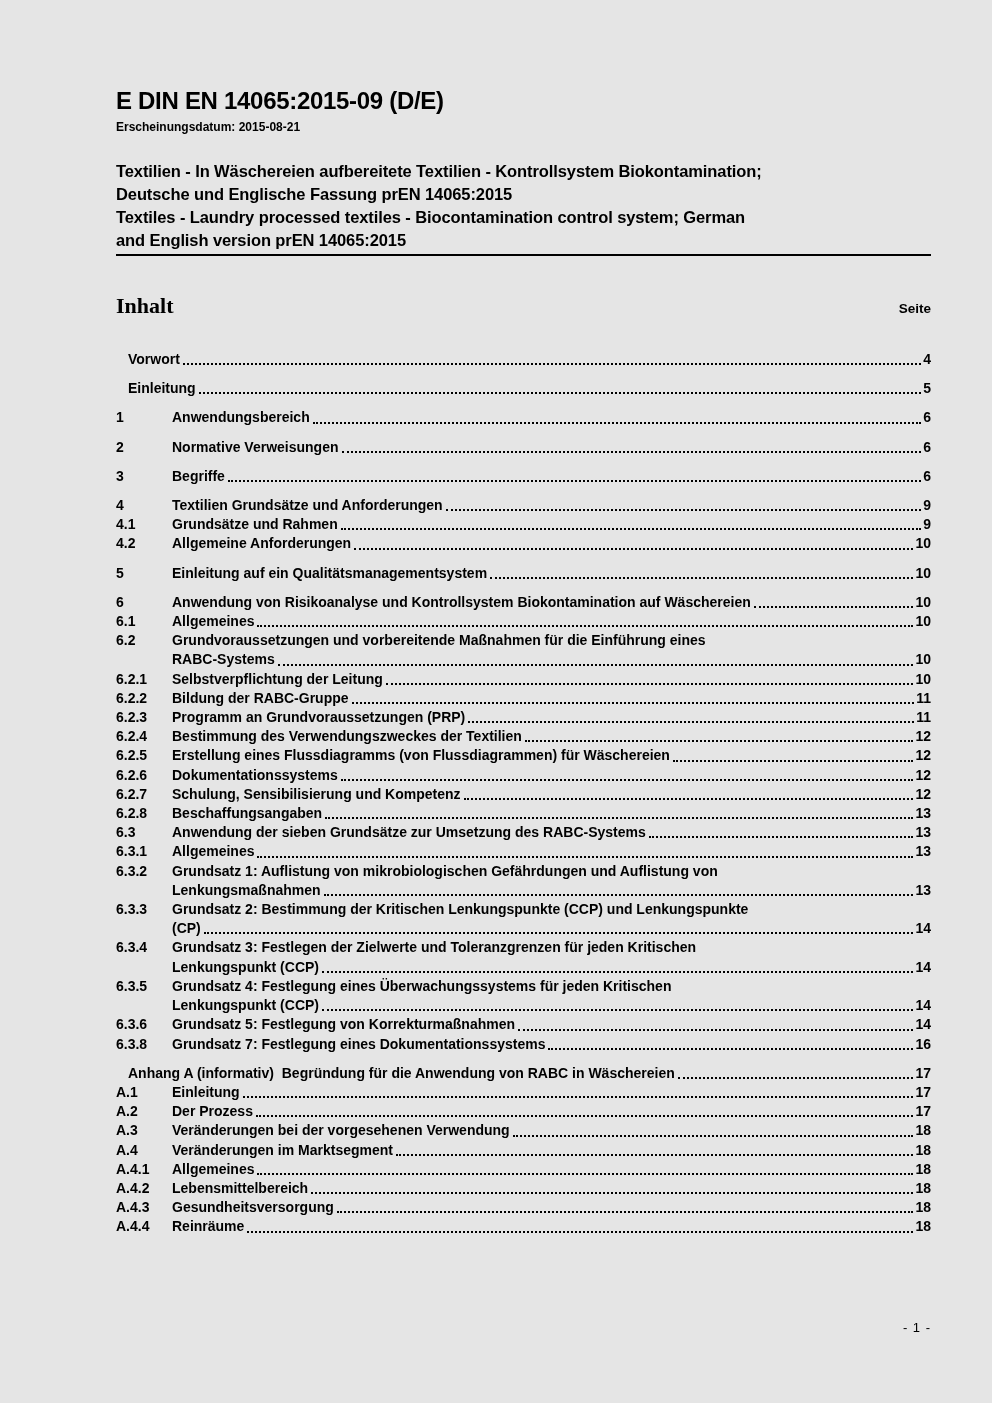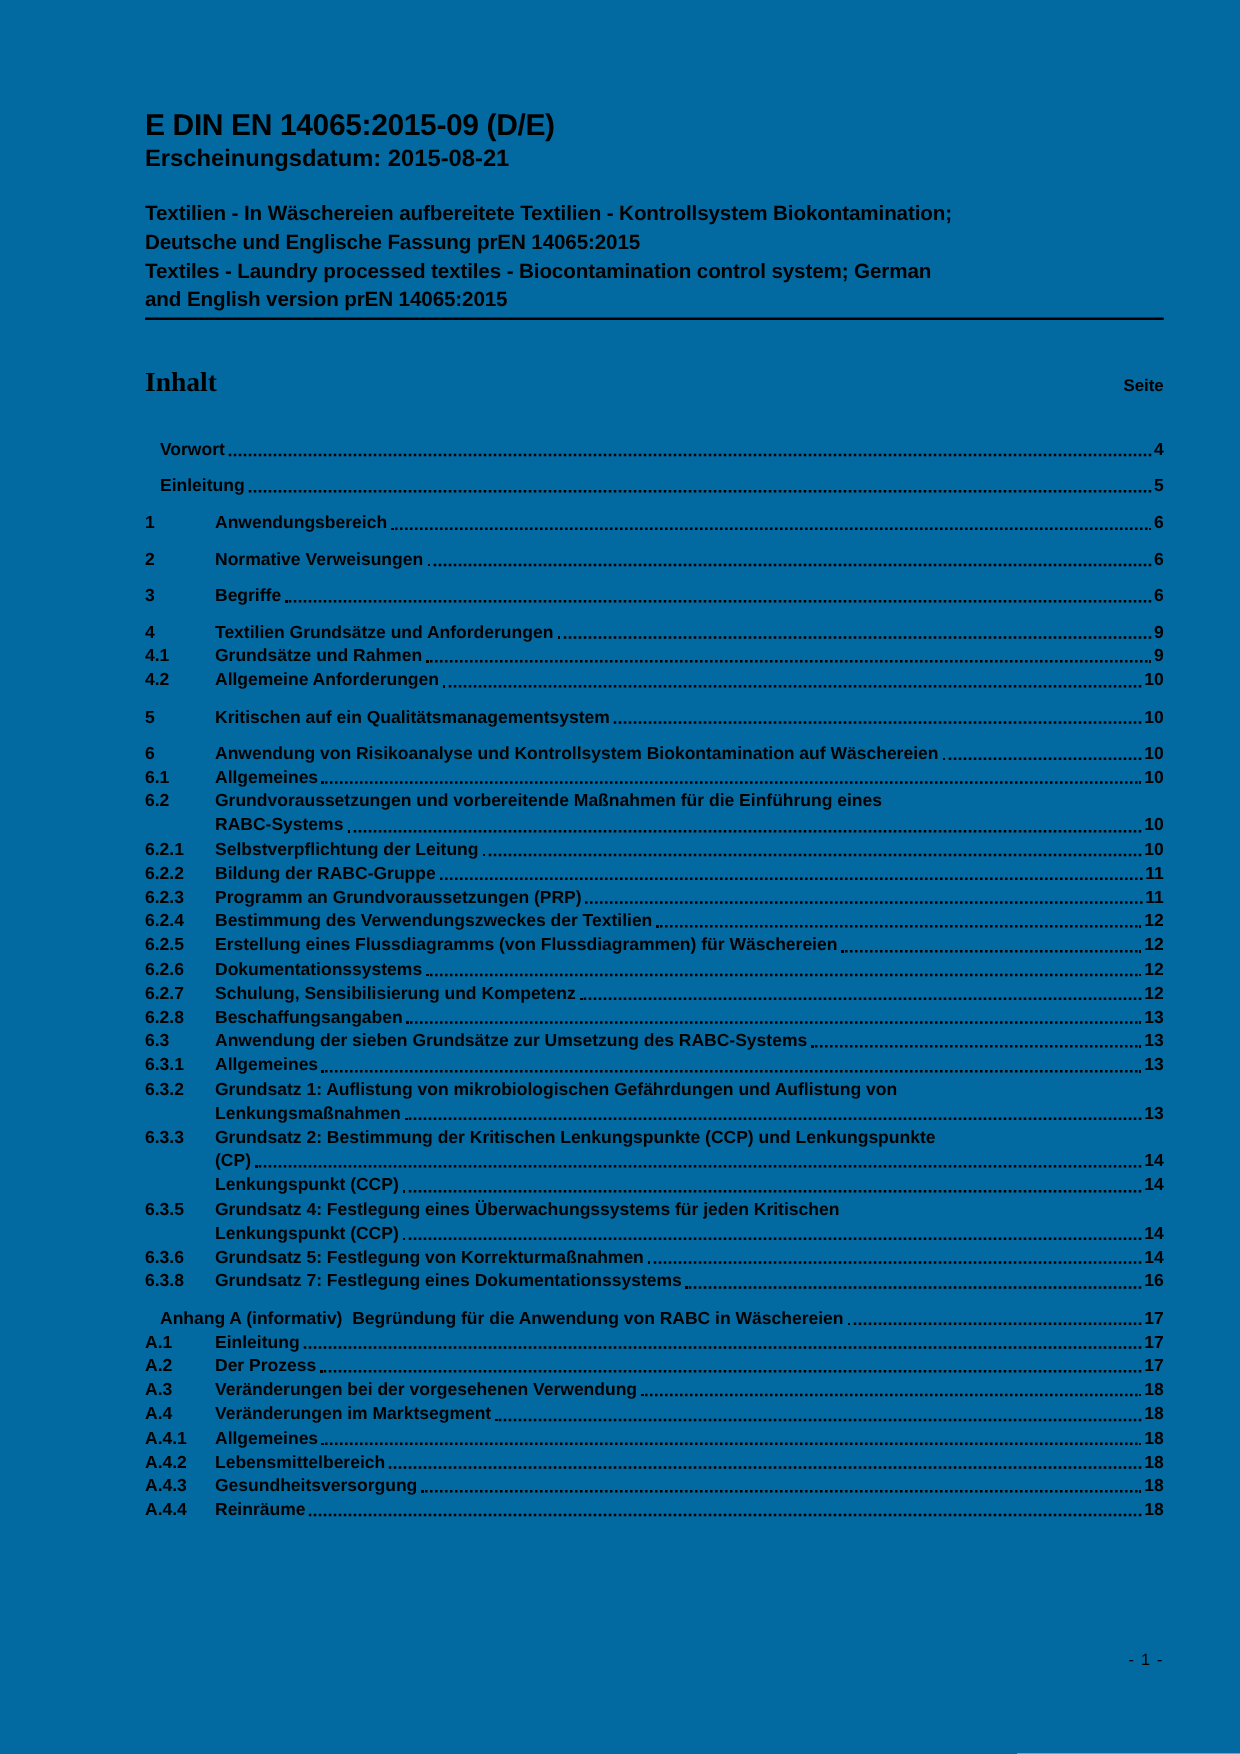--- a/index.html
+++ b/index.html
@@ -1,40 +1,40 @@
 <!DOCTYPE html>
 <html><head>
 <meta charset="utf-8">
 <style>
   html, body { margin: 0; padding: 0; background: #ffffff; }
   .page {
     position: relative;
     width: 992px;
     height: 1403px;
-    background: #0369a1;
+    background: #e5e5e5;
     color: #000000;
     font-family: "Liberation Sans", "DejaVu Sans", sans-serif;
     font-weight: 700;
     overflow: hidden;
   }
   .content {
     position: absolute;
     left: 116px;
     top: 0;
     width: 815px;
   }
   .doc-number {
     margin: 87px 0 0 0;
     font-size: 24px;
     line-height: 27px;
     letter-spacing: -0.3px;
   }
   .release-date {
     margin-top: 5px;
-    font-size: 19px;
+    font-size: 12px;
     line-height: 17px;
   }
   .doc-title {
     font-size: 16.5px;
     line-height: 23px;
     white-space: pre-wrap;
     letter-spacing: -0.1px;
   }
   .doc-title.de { margin-top: 24px; }
   .doc-title.en { }
@@ -166,21 +166,21 @@
               <span class="toc-title">Allgemeine Anforderungen</span>
               <span class="toc-dots"></span>
               <span class="toc-page">10</span>
             </div>
           </div>
         </div>
         <div class="toc-group">
           <div class="toc-entry">
             <div class="toc-line">
               <span class="toc-num">5</span>
-              <span class="toc-title">Kritischen auf ein Qualitätsmanagementsystem</span>
+              <span class="toc-title">Einleitung auf ein Qualitätsmanagementsystem</span>
               <span class="toc-dots"></span>
               <span class="toc-page">10</span>
             </div>
           </div>
         </div>
         <div class="toc-group">
           <div class="toc-entry">
             <div class="toc-line">
               <span class="toc-num">6</span>
               <span class="toc-title">Anwendung von Risikoanalyse und Kontrollsystem Biokontamination auf Wäschereien</span>
@@ -306,20 +306,24 @@
               <span class="toc-title">Grundsatz 2: Bestimmung der Kritischen Lenkungspunkte (CCP) und Lenkungspunkte</span>
             </div>
             <div class="toc-line">
               <span class="toc-num"></span>
               <span class="toc-title">(CP)</span>
               <span class="toc-dots"></span>
               <span class="toc-page">14</span>
             </div>
           </div>
           <div class="toc-entry">
+            <div class="toc-line">
+              <span class="toc-num">6.3.4</span>
+              <span class="toc-title">Grundsatz 3: Festlegen der Zielwerte und Toleranzgrenzen für jeden Kritischen</span>
+            </div>
             <div class="toc-line">
               <span class="toc-num"></span>
               <span class="toc-title">Lenkungspunkt (CCP)</span>
               <span class="toc-dots"></span>
               <span class="toc-page">14</span>
             </div>
           </div>
           <div class="toc-entry">
             <div class="toc-line">
               <span class="toc-num">6.3.5</span>

